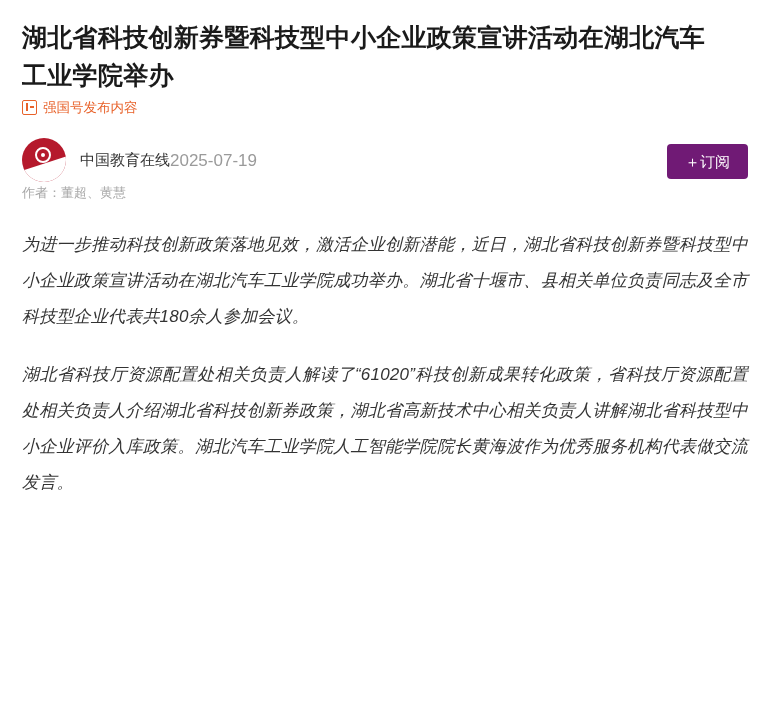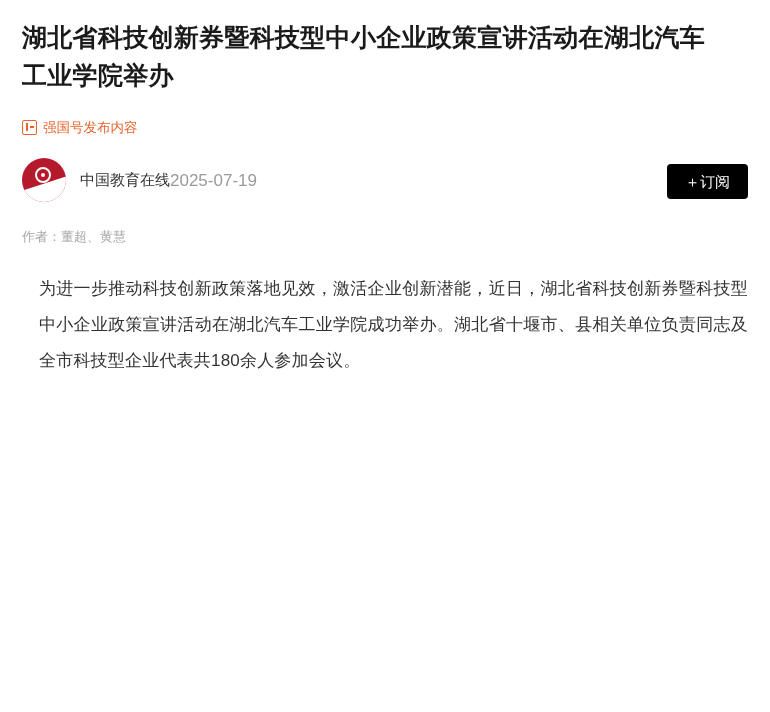--- a/index.html
+++ b/index.html
@@ -24,21 +24,21 @@
   .article-title {
     font-size: 25px;
     line-height: 38px;
     font-weight: bold;
     color: #1a1a1a;
     letter-spacing: 0.3px;
     margin: 0 0 0 0;
     padding-right: 20px;
   }
   .badge-row {
-    margin-top: 26px;
+    margin-top: 6px;
     display: flex;
     align-items: center;
     text-align: right;
   }
   .badge {
     display: inline-flex;
     align-items: center;
     gap: 6px;
   }
   .badge-icon {
@@ -135,49 +135,49 @@
   .source-date {
     font-size: 17px;
     color: #9a9a9a;
     line-height: 20px;
     margin-top: 1px;
   }
   .subscribe-btn {
     position: absolute;
     right: 0;
     top: 7px;
-    background: #000000;
+    background: #701a75;
     color: #ffffff;
     font-size: 15px;
     line-height: 1;
     padding: 10px 18px;
     border: none;
     border-radius: 4px;
     cursor: pointer;
     font-family: inherit;
     display: inline-flex;
     align-items: center;
     gap: 3px;
   }
   .author-line {
-    margin-top: 24px;
     font-size: 13px;
     color: #a8a8a8;
     line-height: 20px;
   }
   .body-text {
     margin-top: 24px;
   }
   .body-text p {
     font-size: 17px;
     line-height: 36px;
     color: #333333;
-    margin: 0 0 22px 17px;
+    margin: 0 0 22px 0;
     text-align: justify;
     letter-spacing: 0.2px;
+    font-style: italic;
   }
 </style>
 </head>
 <body>
 
 <div class="page">
 
   <h1 class="article-title">湖北省科技创新券暨科技型中小企业政策宣讲活动在湖北汽车工业学院举办</h1>
 
   <div class="badge-row">
@@ -195,15 +195,16 @@
       <span class="source-name">中国教育在线</span>
       <span class="source-date">2025-07-19</span>
     </div>
     <button class="subscribe-btn">＋订阅</button>
   </div>
 
   <div class="author-line">作者：董超、黄慧</div>
 
   <div class="body-text">
     <p>为进一步推动科技创新政策落地见效，激活企业创新潜能，近日，湖北省科技创新券暨科技型中小企业政策宣讲活动在湖北汽车工业学院成功举办。湖北省十堰市、县相关单位负责同志及全市科技型企业代表共180余人参加会议。</p>
+    <p>湖北省科技厅资源配置处相关负责人解读了“61020”科技创新成果转化政策，省科技厅资源配置处相关负责人介绍湖北省科技创新券政策，湖北省高新技术中心相关负责人讲解湖北省科技型中小企业评价入库政策。湖北汽车工业学院人工智能学院院长黄海波作为优秀服务机构代表做交流发言。</p>
   </div>
 
 </div>
 
 </body></html>

